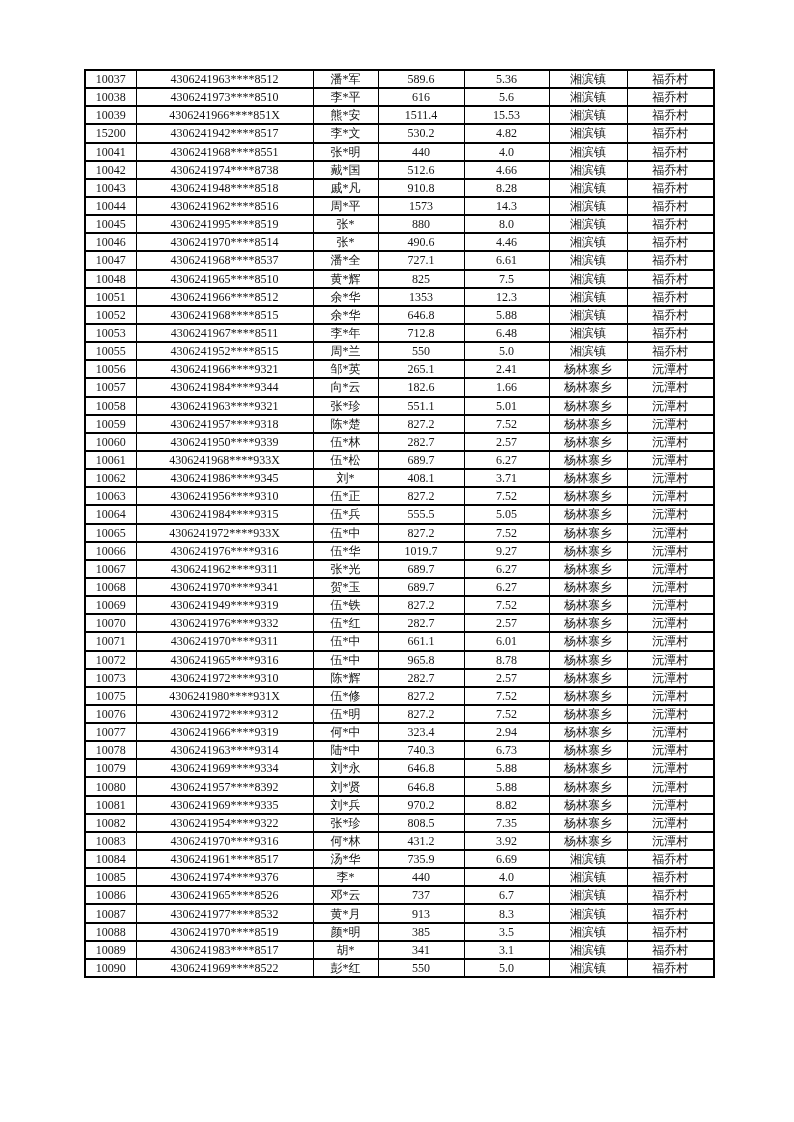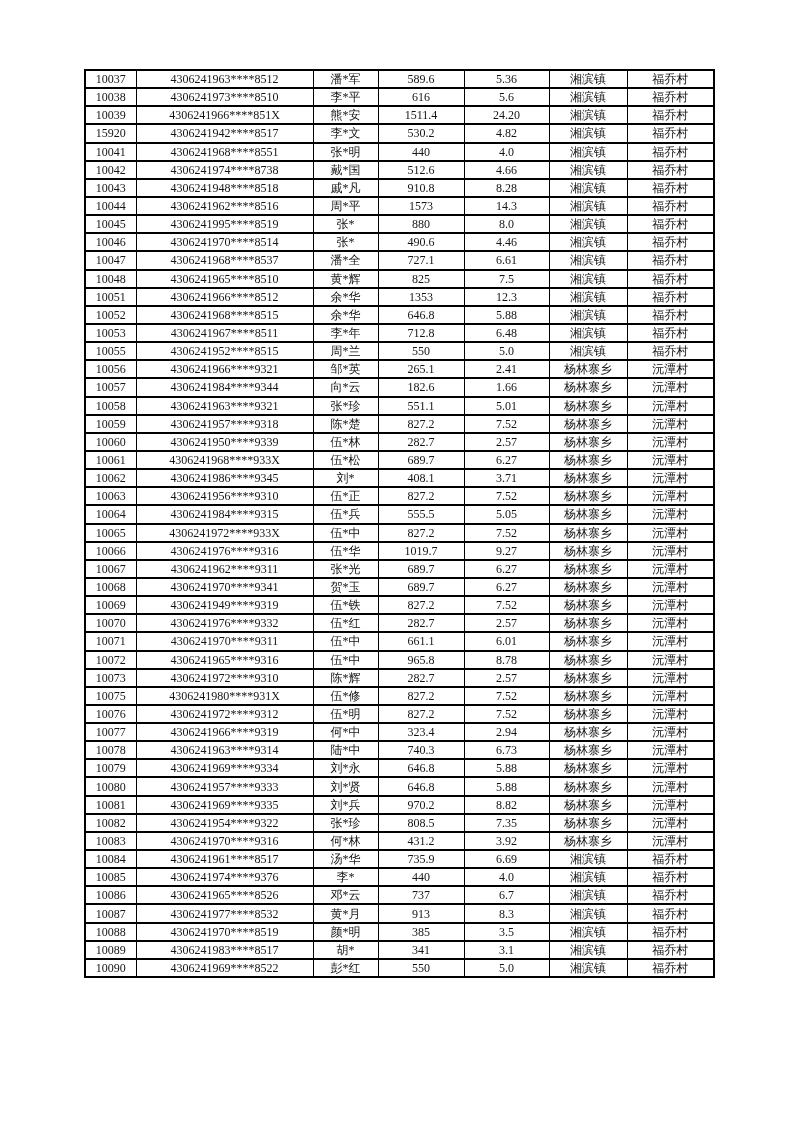--- a/index.html
+++ b/index.html
@@ -78,26 +78,26 @@
           <td>616</td>
           <td>5.6</td>
           <td>湘滨镇</td>
           <td>福乔村</td>
         </tr>
         <tr>
           <td>10039</td>
           <td>4306241966****851X</td>
           <td>熊*安</td>
           <td>1511.4</td>
-          <td>24.20</td>
-          <td>湘滨镇</td>
-          <td>福乔村</td>
-        </tr>
-        <tr>
-          <td>15920</td>
+          <td>15.53</td>
+          <td>湘滨镇</td>
+          <td>福乔村</td>
+        </tr>
+        <tr>
+          <td>15200</td>
           <td>4306241942****8517</td>
           <td>李*文</td>
           <td>530.2</td>
           <td>4.82</td>
           <td>湘滨镇</td>
           <td>福乔村</td>
         </tr>
         <tr>
           <td>10041</td>
           <td>4306241968****8551</td>
@@ -408,21 +408,21 @@
           <td>10079</td>
           <td>4306241969****9334</td>
           <td>刘*永</td>
           <td>646.8</td>
           <td>5.88</td>
           <td>杨林寨乡</td>
           <td>沅潭村</td>
         </tr>
         <tr>
           <td>10080</td>
-          <td>4306241957****9333</td>
+          <td>4306241957****8392</td>
           <td>刘*贤</td>
           <td>646.8</td>
           <td>5.88</td>
           <td>杨林寨乡</td>
           <td>沅潭村</td>
         </tr>
         <tr>
           <td>10081</td>
           <td>4306241969****9335</td>
           <td>刘*兵</td>

